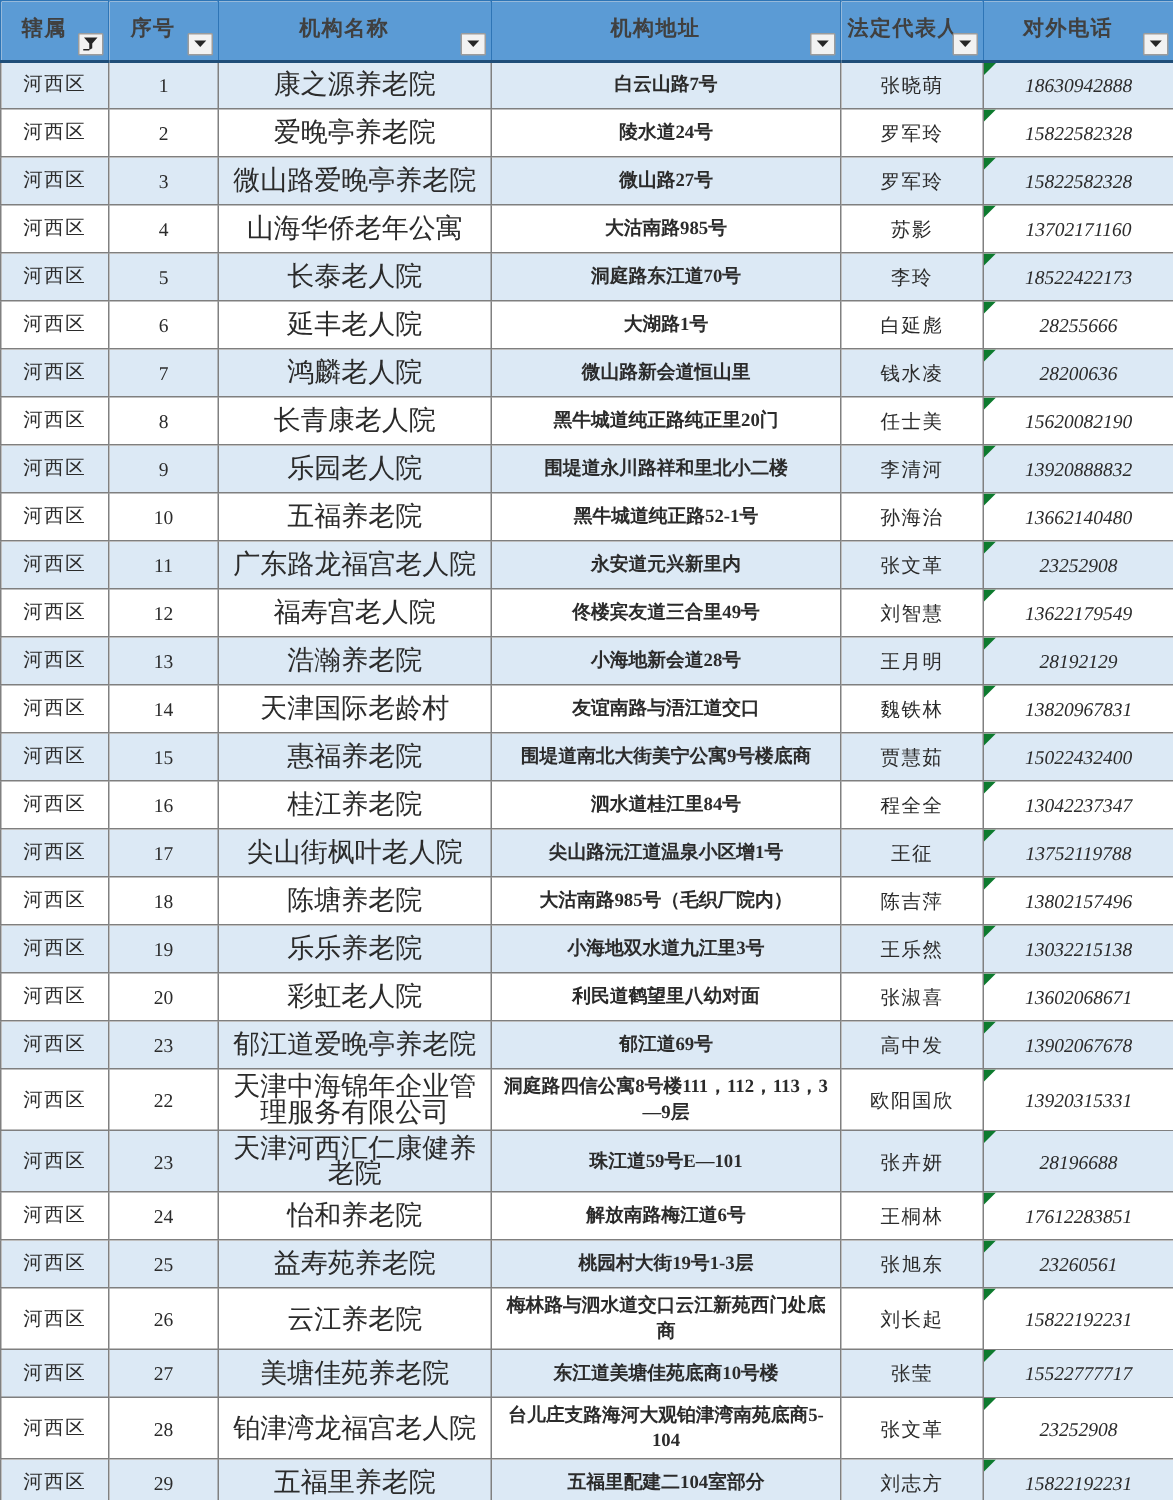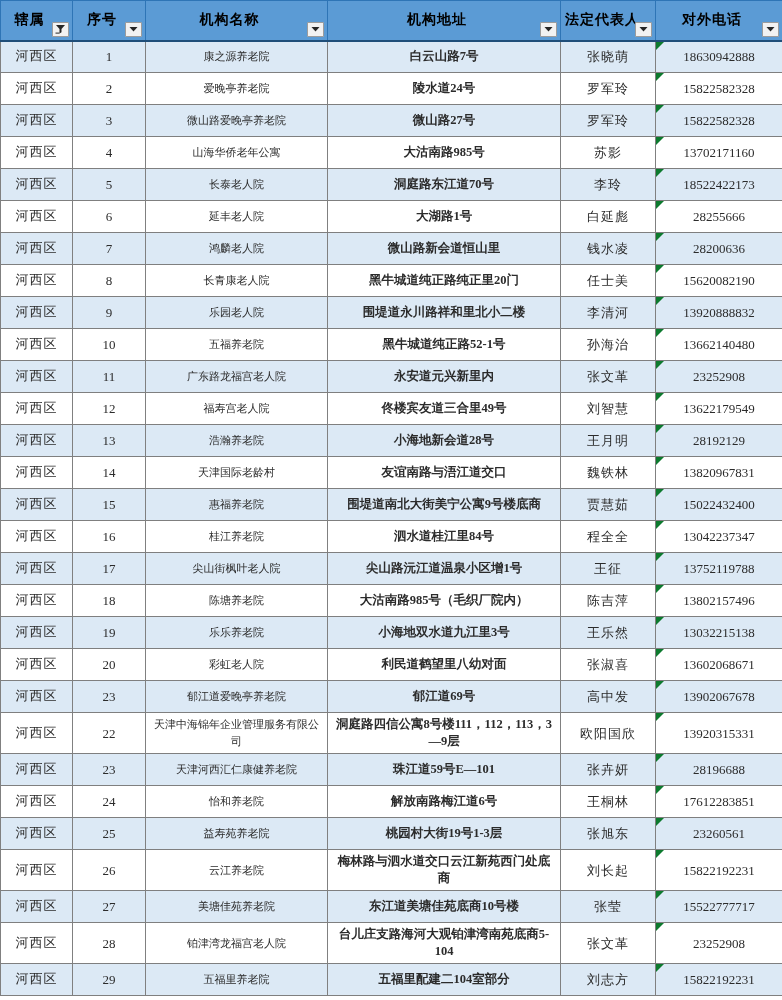--- a/index.html
+++ b/index.html
@@ -25,21 +25,21 @@
   col.c-area  { width: 72px;  }
   col.c-seq   { width: 73px;  }
   col.c-name  { width: 182px; }
   col.c-addr  { width: 233px; }
   col.c-rep   { width: 95px;  }
   col.c-phone { width: 127px; }
 
   
   thead th {
     background: #5b9bd5;
-    color: #000000;
+    color: #404040;
     font-weight: bold;
     font-size: 14px;
     height: 40px;
     padding: 0 4px;
     border: 1px solid #2e75b6;
     border-bottom: 2px solid #1f4e79;
     position: relative;
     text-align: center;
     vertical-align: middle;
     letter-spacing: 1px;
@@ -79,24 +79,24 @@
     border-bottom: 1px solid #7f7f7f;
     padding: 3px 4px;
     line-height: 17px;
     overflow: hidden;
   }
   tbody tr.band-a td { background: #dce9f5; }
   tbody tr.band-b td { background: #ffffff; }
 
   td.cell-area  { font-size: 13px; letter-spacing: 1px; font-family: Liberation Mono, monospace; }
   td.cell-seq   { font-size: 13px; font-family: "Liberation Serif", serif; }
-  td.cell-name  { font-size: 11px; }
+  td.cell-name  { font-size: 18px; }
   td.cell-addr  { font-size: 12.5px; font-weight: bold; }
   td.cell-rep   { font-size: 13px; letter-spacing: 1px; text-align: center; }
-  td.cell-phone { font-size: 13px; position: relative; }
+  td.cell-phone { font-size: 13px; position: relative; font-style: italic; }
 
   
   .comment-marker {
     position: absolute;
     top: 0; left: 0;
     width: 0; height: 0;
     border-top: 8px solid #0d7a2e;
     border-right: 8px solid transparent;
     pointer-events: none;
   }

